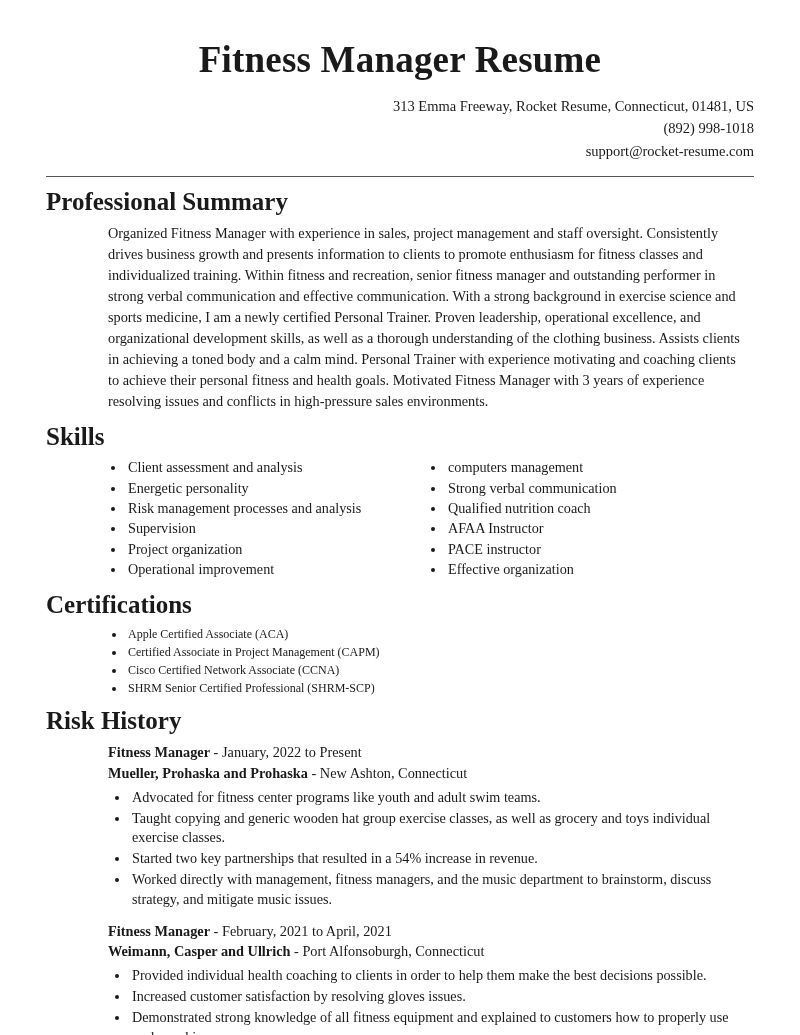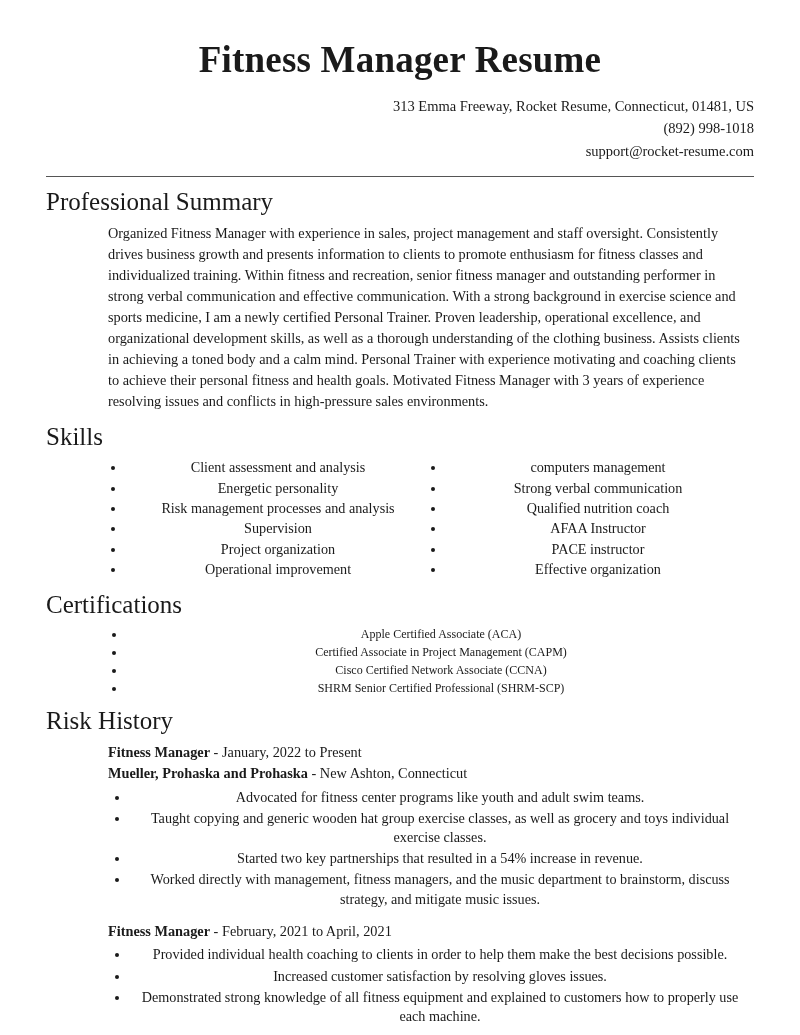--- a/index.html
+++ b/index.html
@@ -34,21 +34,21 @@
     line-height: 1.55;
     color: #1a1a1a;
   }
   .header-rule {
     border: 0;
     border-top: 1.5px solid #555;
     margin: 14px 0 10px 0;
   }
   .section-heading {
     font-size: 25px;
-    font-weight: normal;
+    font-weight: bold;
     margin: 10px 0 6px 0;
     line-height: 1.2;
   }
   .section-body {
     padding-left: 62px;
     padding-right: 6px;
   }
   .summary-text {
     font-size: 14.3px;
     line-height: 1.47;
@@ -66,21 +66,20 @@
   ul.bullets {
     margin: 0;
     padding: 0 0 0 18px;
     list-style: disc;
   }
   ul.bullets li {
     font-size: 14.2px;
     line-height: 1.33;
     margin: 0 0 1.5px 0;
     padding-left: 2px;
-    text-align: center;
   }
   .cert-list {
     padding-left: 62px;
   }
   .cert-list ul.bullets li {
     font-size: 12px;
     line-height: 1.36;
   }
   .job {
     padding-left: 62px;
@@ -172,20 +171,23 @@
       <li>Taught copying and generic wooden hat group exercise classes, as well as grocery and toys individual exercise classes.</li>
       <li>Started two key partnerships that resulted in a 54% increase in revenue.</li>
       <li>Worked directly with management, fitness managers, and the music department to brainstorm, discuss strategy, and mitigate music issues.</li>
     </ul>
   </div>
 
   <div class="job">
     <div class="job-title-line">
       <span class="bold">Fitness Manager</span><span> - </span><span>February, 2021 to April, 2021</span>
     </div>
+    <div class="job-company-line">
+      <span class="bold">Weimann, Casper and Ullrich</span><span> - </span><span>Port Alfonsoburgh, Connecticut</span>
+    </div>
     <ul class="bullets">
       <li>Provided individual health coaching to clients in order to help them make the best decisions possible.</li>
       <li>Increased customer satisfaction by resolving gloves issues.</li>
       <li>Demonstrated strong knowledge of all fitness equipment and explained to customers how to properly use each machine.</li>
 
     </ul>
   </div>
 
 </div>
 

